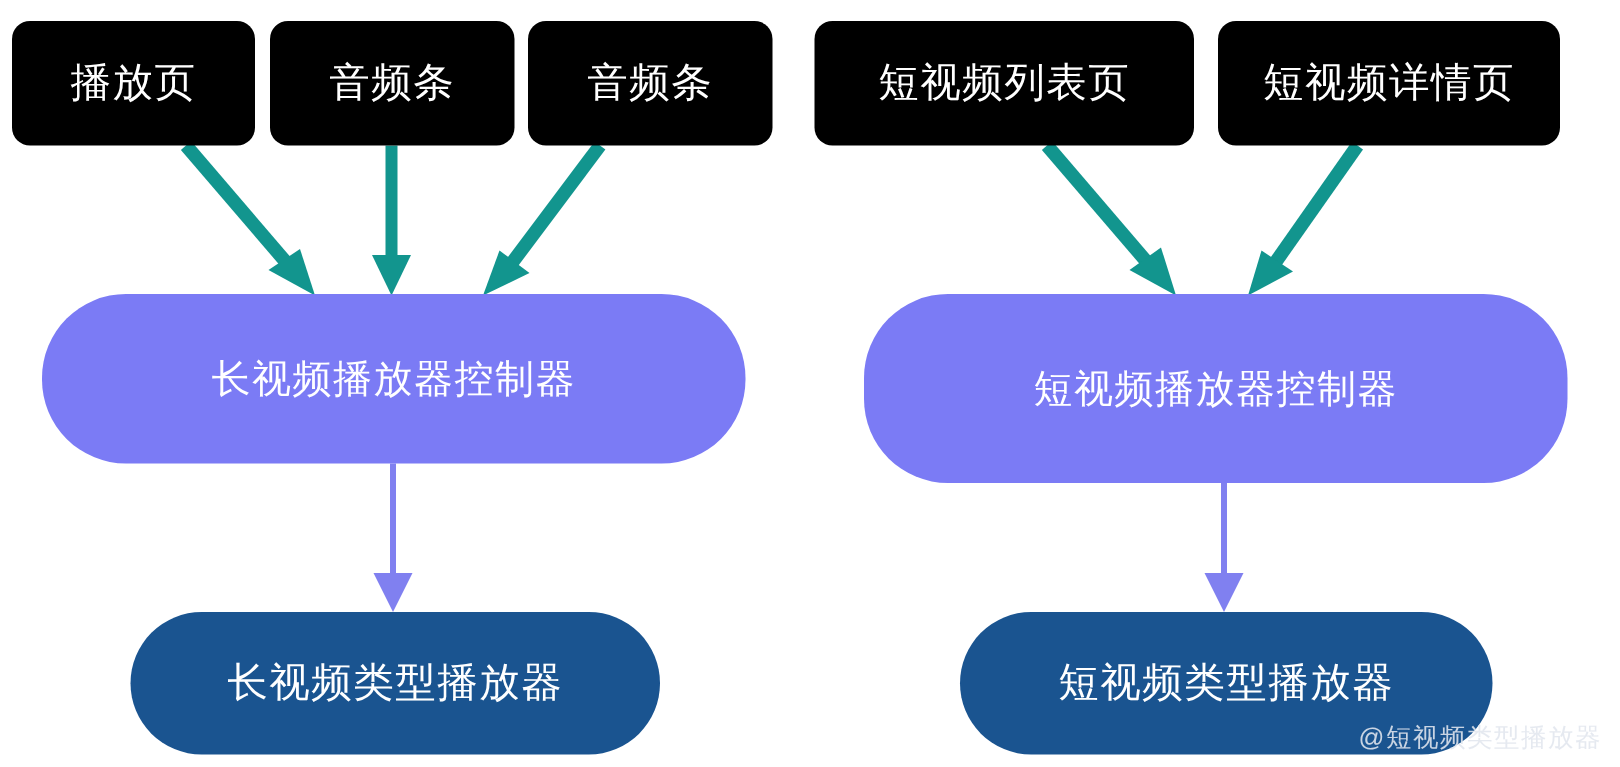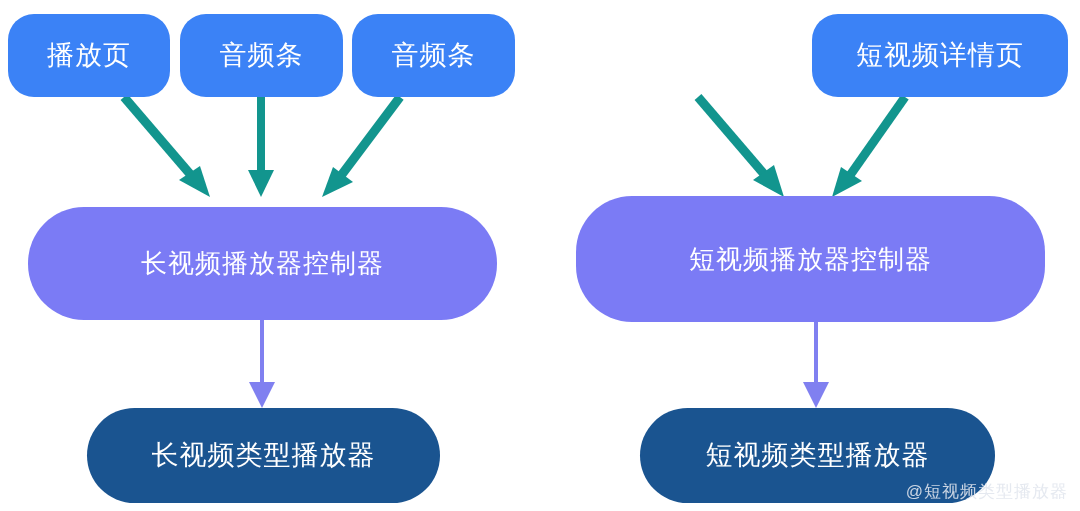--- a/index.html
+++ b/index.html
@@ -31,22 +31,22 @@
     align-items: center;
     justify-content: center;
     box-sizing: border-box;
     color: #ffffff;
     text-align: center;
     line-height: 1.1;
     white-space: nowrap;
     z-index: 3;
   }
   .node-source {
-    background: #3b82f6;
-    border-radius: 26px;
+    background: #000000;
+    border-radius: 12px;
     font-size: 27px;
     letter-spacing: 1px;
   }
   .node-controller {
     background: #7b7bf5;
     border-radius: 56px;
     font-size: 26px;
     letter-spacing: 1px;
   }
   .node-player {
@@ -117,26 +117,29 @@
   </div>
 
   <div class="node node-source" style="left:180px; top:14px; width:163px; height:83px;">
     <span class="node-label">音频条</span>
   </div>
 
   <div class="node node-source" style="left:352px; top:14px; width:163px; height:83px;">
     <span class="node-label">音频条</span>
   </div>
 
+  <div class="node node-source" style="left:543px; top:14px; width:253px; height:83px;">
+    <span class="node-label">短视频列表页</span>
+  </div>
 
-  <div class="node node-source" style="left:812px; top:14px; width:256px; height:83px;">
+  <div class="node node-source" style="left:812px; top:14px; width:228px; height:83px;">
     <span class="node-label">短视频详情页</span>
   </div>
 
-  <div class="node node-controller" style="left:28px; top:196px; width:469px; height:113px;margin-top:11px;">
+  <div class="node node-controller" style="left:28px; top:196px; width:469px; height:113px;">
     <span class="node-label">长视频播放器控制器</span>
   </div>
 
   <div class="node node-controller" style="left:576px; top:196px; width:469px; height:126px;">
     <span class="node-label">短视频播放器控制器</span>
   </div>
 
   <div class="node node-player" style="left:640px; top:408px; width:355px; height:95px;">
     <span class="node-label">短视频类型播放器</span>
   </div>

